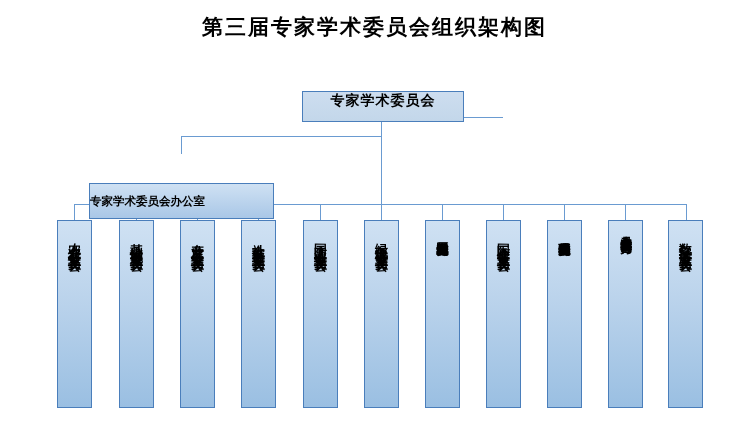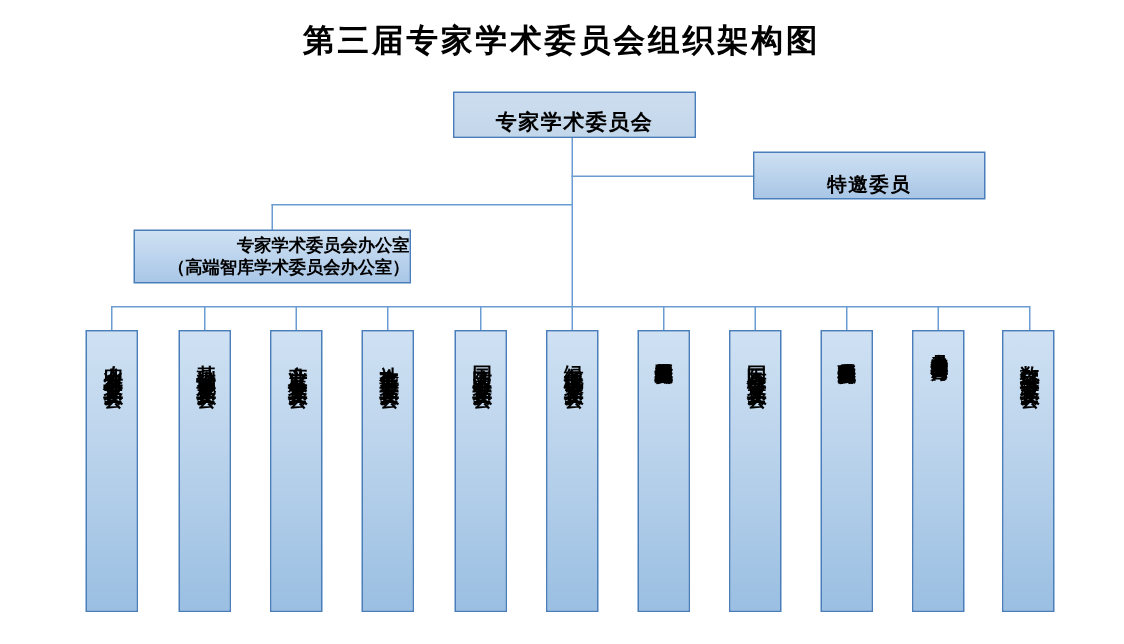--- a/index.html
+++ b/index.html
@@ -25,23 +25,24 @@
 
   
   .box{
     position:absolute;
     box-sizing:border-box;
     border:1px solid #4a7ebb;
     background:linear-gradient(to bottom,#cfe0f2 0%,#bdd4ec 45%,#9cc0e2 100%);
     color:#000000;
     font-weight:bold;
     display:flex;
-    align-items:flex-end;
+    align-items:flex-start;
     justify-content:center;
     text-align:center;
+    margin-top:30px;
   }
   .box.top{
     left:302px;top:61px;width:162px;height:31px;
     font-size:14px;letter-spacing:1px;
     background:linear-gradient(to bottom,#cdddef 0%,#c3d7ea 100%);
   }
   .box.invited{
     left:502px;top:101px;width:155px;height:32px;
     font-size:13px;letter-spacing:1px;
     background:linear-gradient(to bottom,#cde0f2 0%,#a9c6e6 100%);
@@ -106,27 +107,23 @@
   <div class="ln lnv" style="left:442px;top:204px;height:16px;"></div>
   <div class="ln lnv" style="left:503px;top:204px;height:16px;"></div>
   <div class="ln lnv" style="left:564px;top:204px;height:16px;"></div>
   <div class="ln lnv" style="left:625px;top:204px;height:16px;"></div>
   <div class="ln lnv" style="left:686px;top:204px;height:16px;"></div>
 
   <div class="box top">
     <span>专家学术委员会</span>
   </div>
 
-  <div class="box invited">
-    <span>特邀委员</span>
-  </div>
 
   <div class="box office">
     <span class="office-line">专家学术委员会办公室</span>
-    <span class="office-line">（高端智库学术委员会办公室）</span>
   </div>
 
   <div class="vbox" style="left:57px;">
     <span class="vtext">农业农村专业委员会</span>
   </div>
   <div class="vbox" style="left:119px;">
     <span class="vtext">基础设施专业委员会</span>
   </div>
   <div class="vbox" style="left:180px;">
     <span class="vtext">产业发展专业委员会</span>

